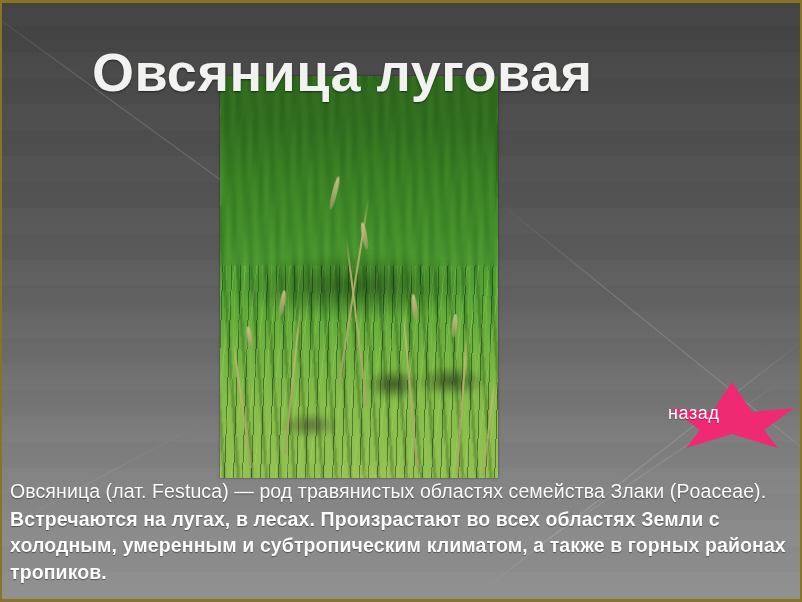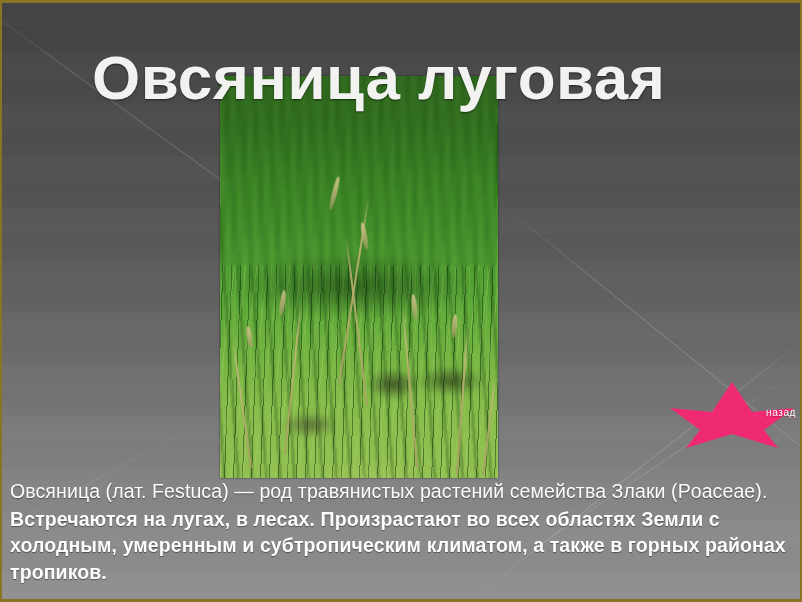--- a/index.html
+++ b/index.html
@@ -103,21 +103,21 @@
       rgba(0,0,0,0.012) 26px,
       rgba(0,0,0,0.012) 52px);
   }
 
   
   #title {
     position: absolute;
     left: 92px;
     top: 6px;
     z-index: 20;
-    font-size: 62px;
+    font-size: 54px;
     line-height: 60px;
     font-weight: 600;
     color: #f2f2f0;
     letter-spacing: 0.5px;
     text-shadow: 0 1px 2px rgba(0,0,0,.55);
     white-space: nowrap;
   }
 
   
   #photo {
@@ -259,22 +259,22 @@
     inset: 0;
     width: 128px;
     height: 72px;
     overflow: visible;
   }
   #back-label {
     position: absolute;
     left: 0;
     top: 26px;
     width: 128px;
-    text-align: right;
-    font-size: 10px;
+    text-align: left;
+    font-size: 18px;
     line-height: 18px;
     color: #ffffff;
     letter-spacing: .6px;
     text-shadow: 0 1px 1px rgba(120,0,50,.5);
     pointer-events: none;
   }
 
   
   #body-text {
     position: absolute;
@@ -353,19 +353,19 @@
   </div>
 
   <div id="back-badge">
     <svg viewBox="0 0 128 72" aria-hidden="true">
       <polygon points="64,4 84,34 126,30 96,52 110,70 64,56 18,70 32,52 2,30 44,34" fill="#ef2a72"></polygon>
     </svg>
     <span id="back-label">назад</span>
   </div>
 
   <div id="body-text">
-    <p>Овсяница (лат. Festuca) — род травянистых растений семейства Злаки (Poaceae).</p>
+    <p>Овсяница (лат. Festuca) — род травянистых областях семейства Злаки (Poaceae).</p>
     <p>Встречаются на лугах, в лесах. Произрастают во всех областях Земли с холодным, умеренным и субтропическим климатом, а также в горных районах тропиков.</p>
   </div>
 
   <div id="watermark"></div>
 
 </div>
 
 </body></html>

